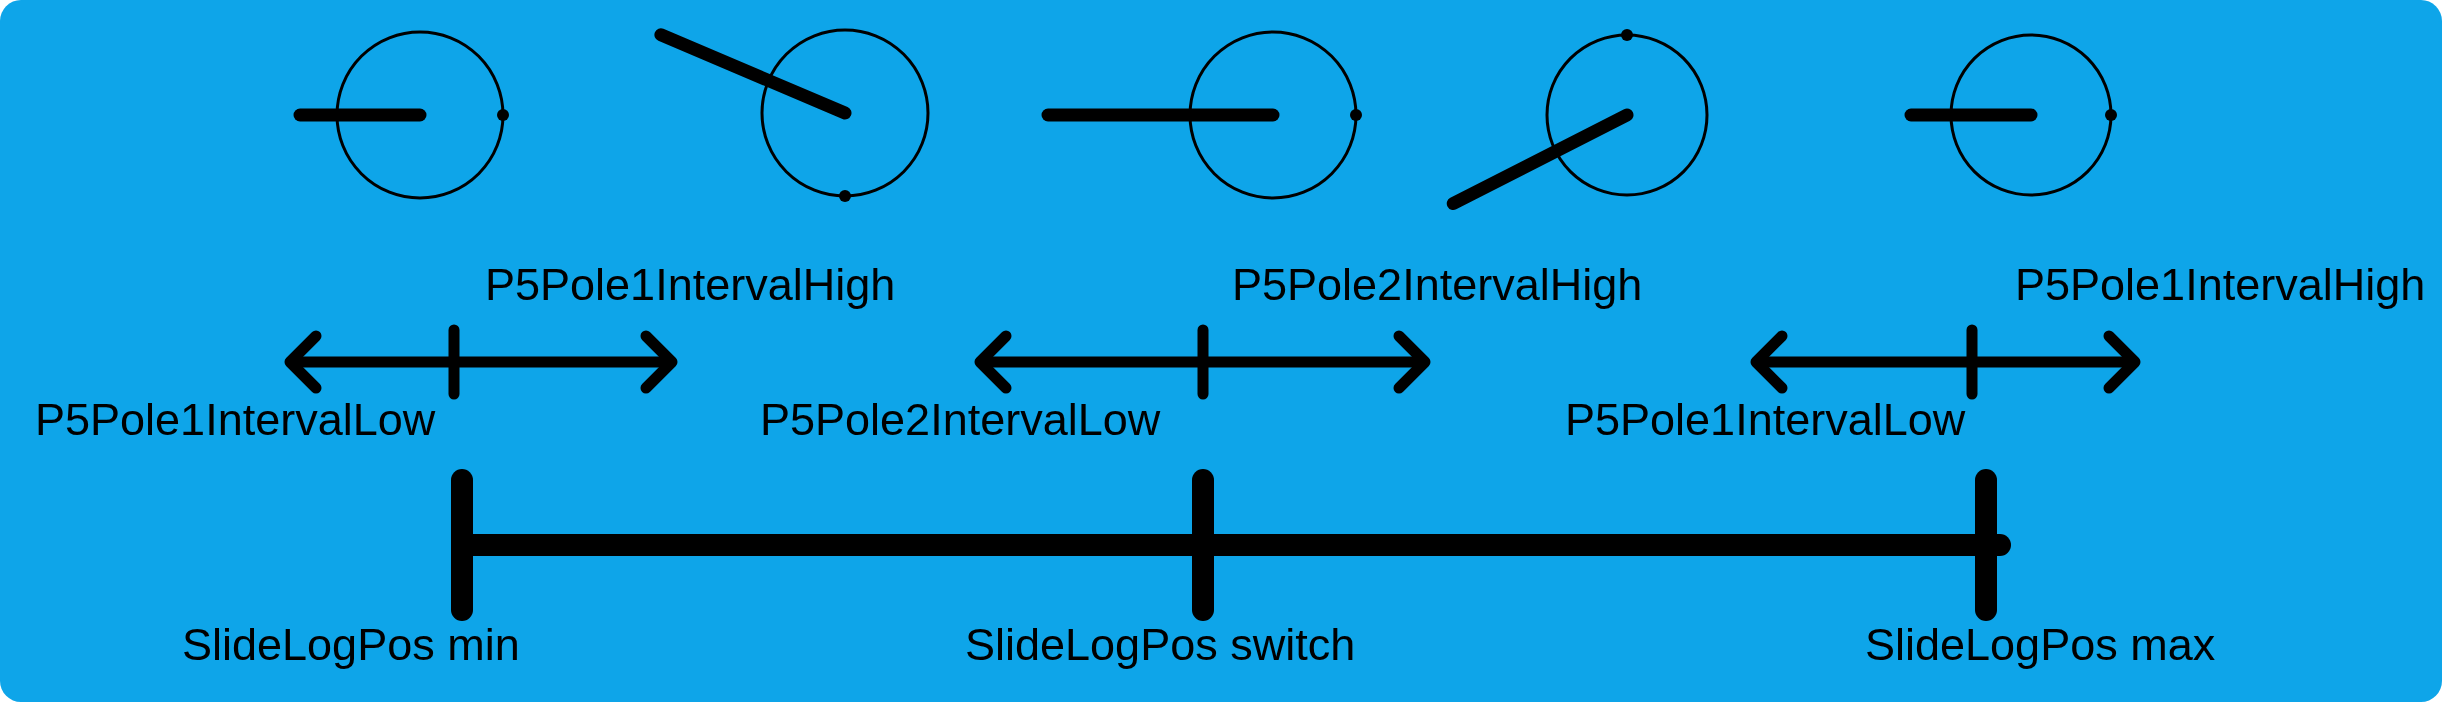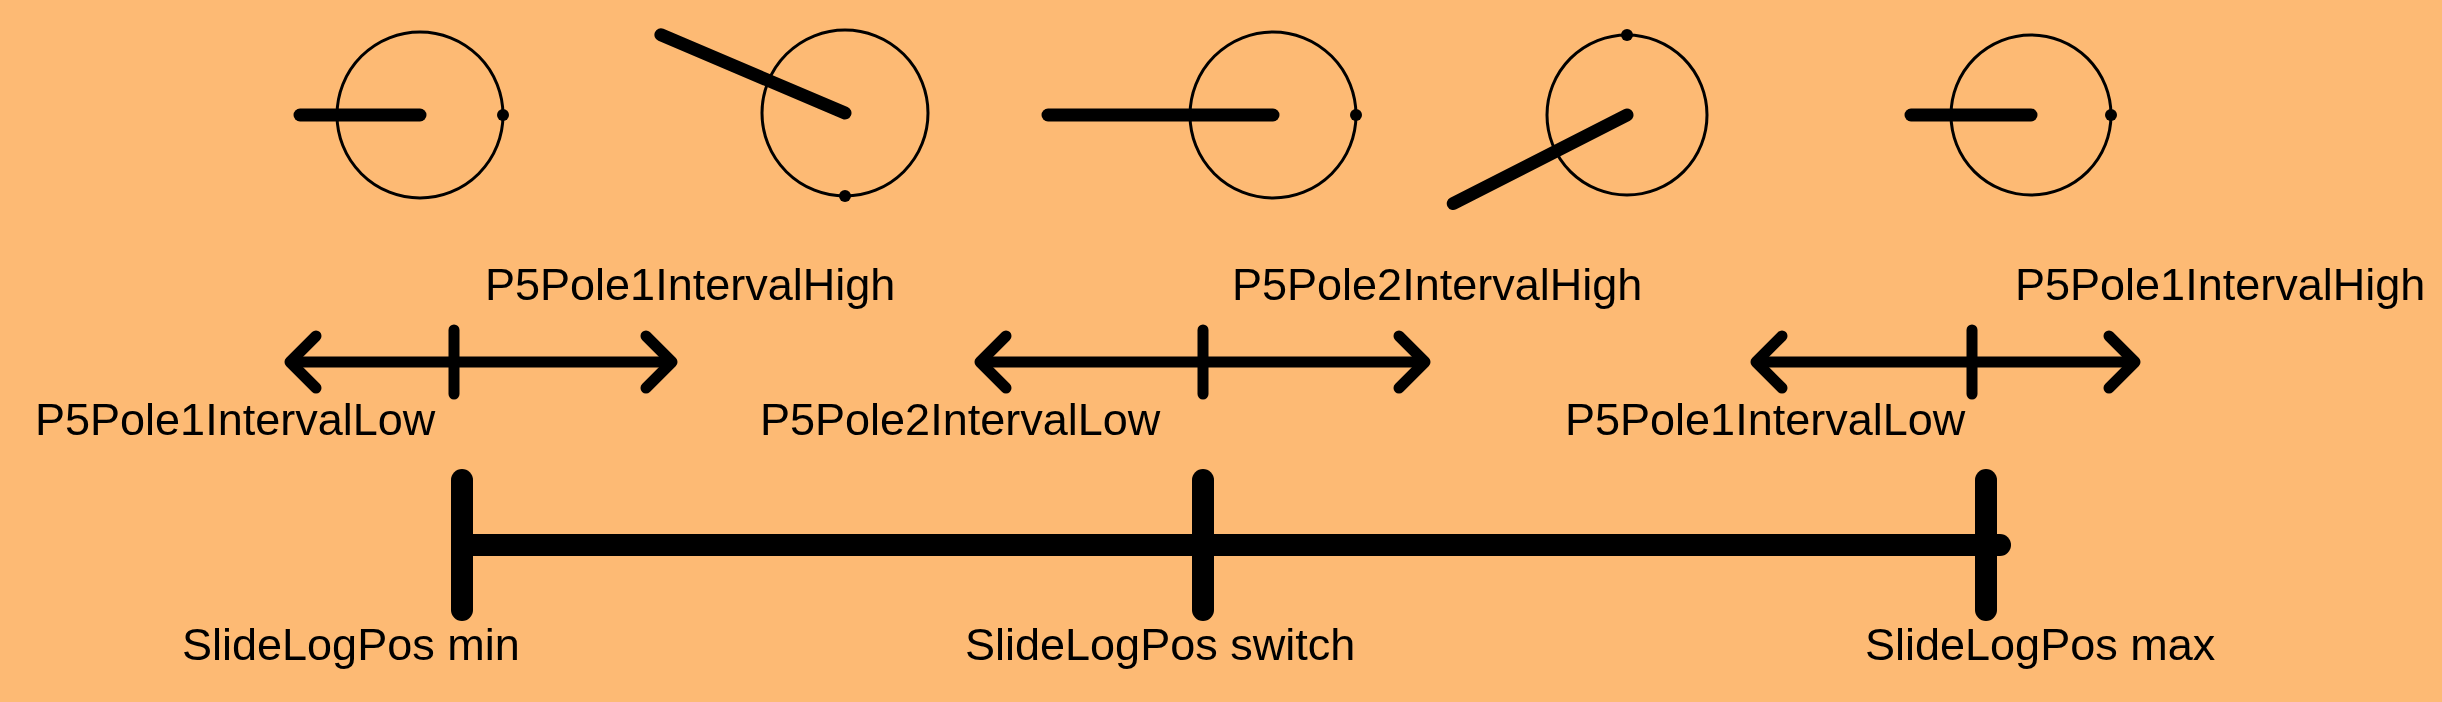--- a/index.html
+++ b/index.html
@@ -7,22 +7,23 @@
     padding: 0;
     background: #ffffff;
   }
   body {
     font-family: "Liberation Sans", sans-serif;
   }
   #stage {
     position: relative;
     width: 2442px;
     height: 702px;
-    background: #fdba74;
+    background: #0ea5e9;
     overflow: hidden;
+    border-radius: 21px;
   }
   #diagram-svg {
     position: absolute;
     left: 0;
     top: 0;
     width: 2442px;
     height: 702px;
     display: block;
   }
   .diag-text {

